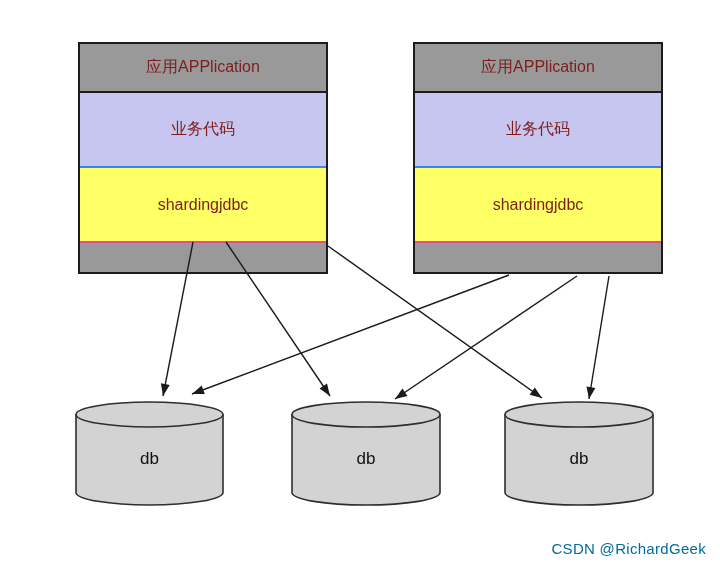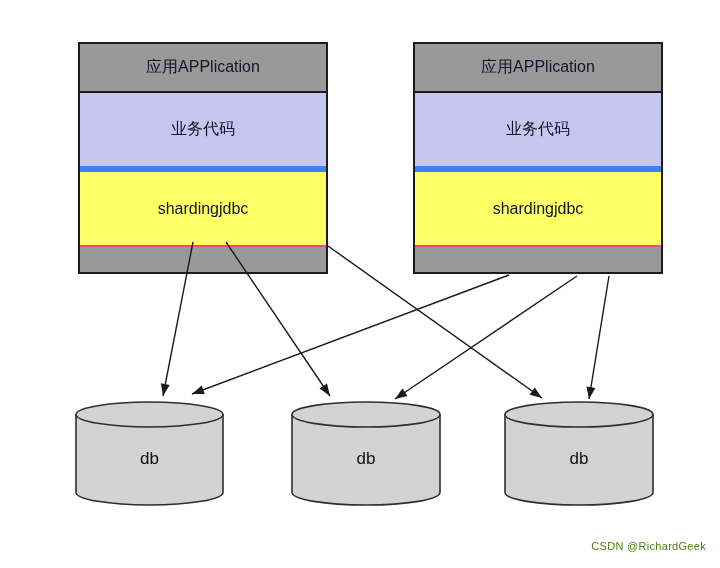--- a/index.html
+++ b/index.html
@@ -7,37 +7,37 @@
        font-family:"Liberation Sans","DejaVu Sans",sans-serif;}
   .canvas{position:relative;width:720px;height:568px;background:#ffffff;}
 
   
   .app-box{position:absolute;top:42px;width:250px;height:232px;
            box-sizing:border-box;border:2px solid #1c1c1c;
            display:flex;flex-direction:column;z-index:1;}
   .app-box.left{left:78px;}
   .app-box.right{left:413px;}
   .sec{display:flex;align-items:center;justify-content:center;
-       font-size:16px;color:#0f172a;white-space:nowrap;}
+       font-size:16px;color:#7f1d1d;white-space:nowrap;}
   .sec-header{height:47px;background:#999999;border-bottom:2px solid #1c1c1c;}
-  .sec-biz{height:73px;background:#c6c6f0;border-bottom:6px solid #3b82f6;font-family:Liberation Mono, monospace;}
+  .sec-biz{height:73px;background:#c6c6f0;border-bottom:2px solid #3b82f6;font-family:Liberation Mono, monospace;}
   .sec-shard{height:73px;background:#ffff66;border-bottom:2px solid #ec4899;}
   .sec-footer{flex:1;background:#999999;}
 
   
   svg.overlay{position:absolute;left:0;top:0;width:720px;height:568px;
               z-index:3;pointer-events:none;}
   .arrow{stroke:#1a1a1a;stroke-width:1.4;fill:none;}
   .cyl-body{stroke:#2e2e2e;stroke-width:1.6;}
   .cyl-rim{fill:none;stroke:#2e2e2e;stroke-width:1.6;}
   .db-label{font-size:17px;fill:#111;
             font-family:"Liberation Sans","DejaVu Sans",sans-serif;}
 
-  .watermark{position:absolute;right:14px;top:540px;font-size:11px;
-             color:#4d7c0f;letter-spacing:0.3px;z-index:2;}
+  .watermark{position:absolute;right:14px;top:540px;font-size:15px;
+             color:#0369a1;letter-spacing:0.3px;z-index:2;}
 </style>
 </head>
 <body>
 
 <div class="canvas">
 
   <div class="app-box left">
     <div class="sec sec-header">应用APPlication</div>
     <div class="sec sec-biz">业务代码</div>
     <div class="sec sec-shard">shardingjdbc</div>

